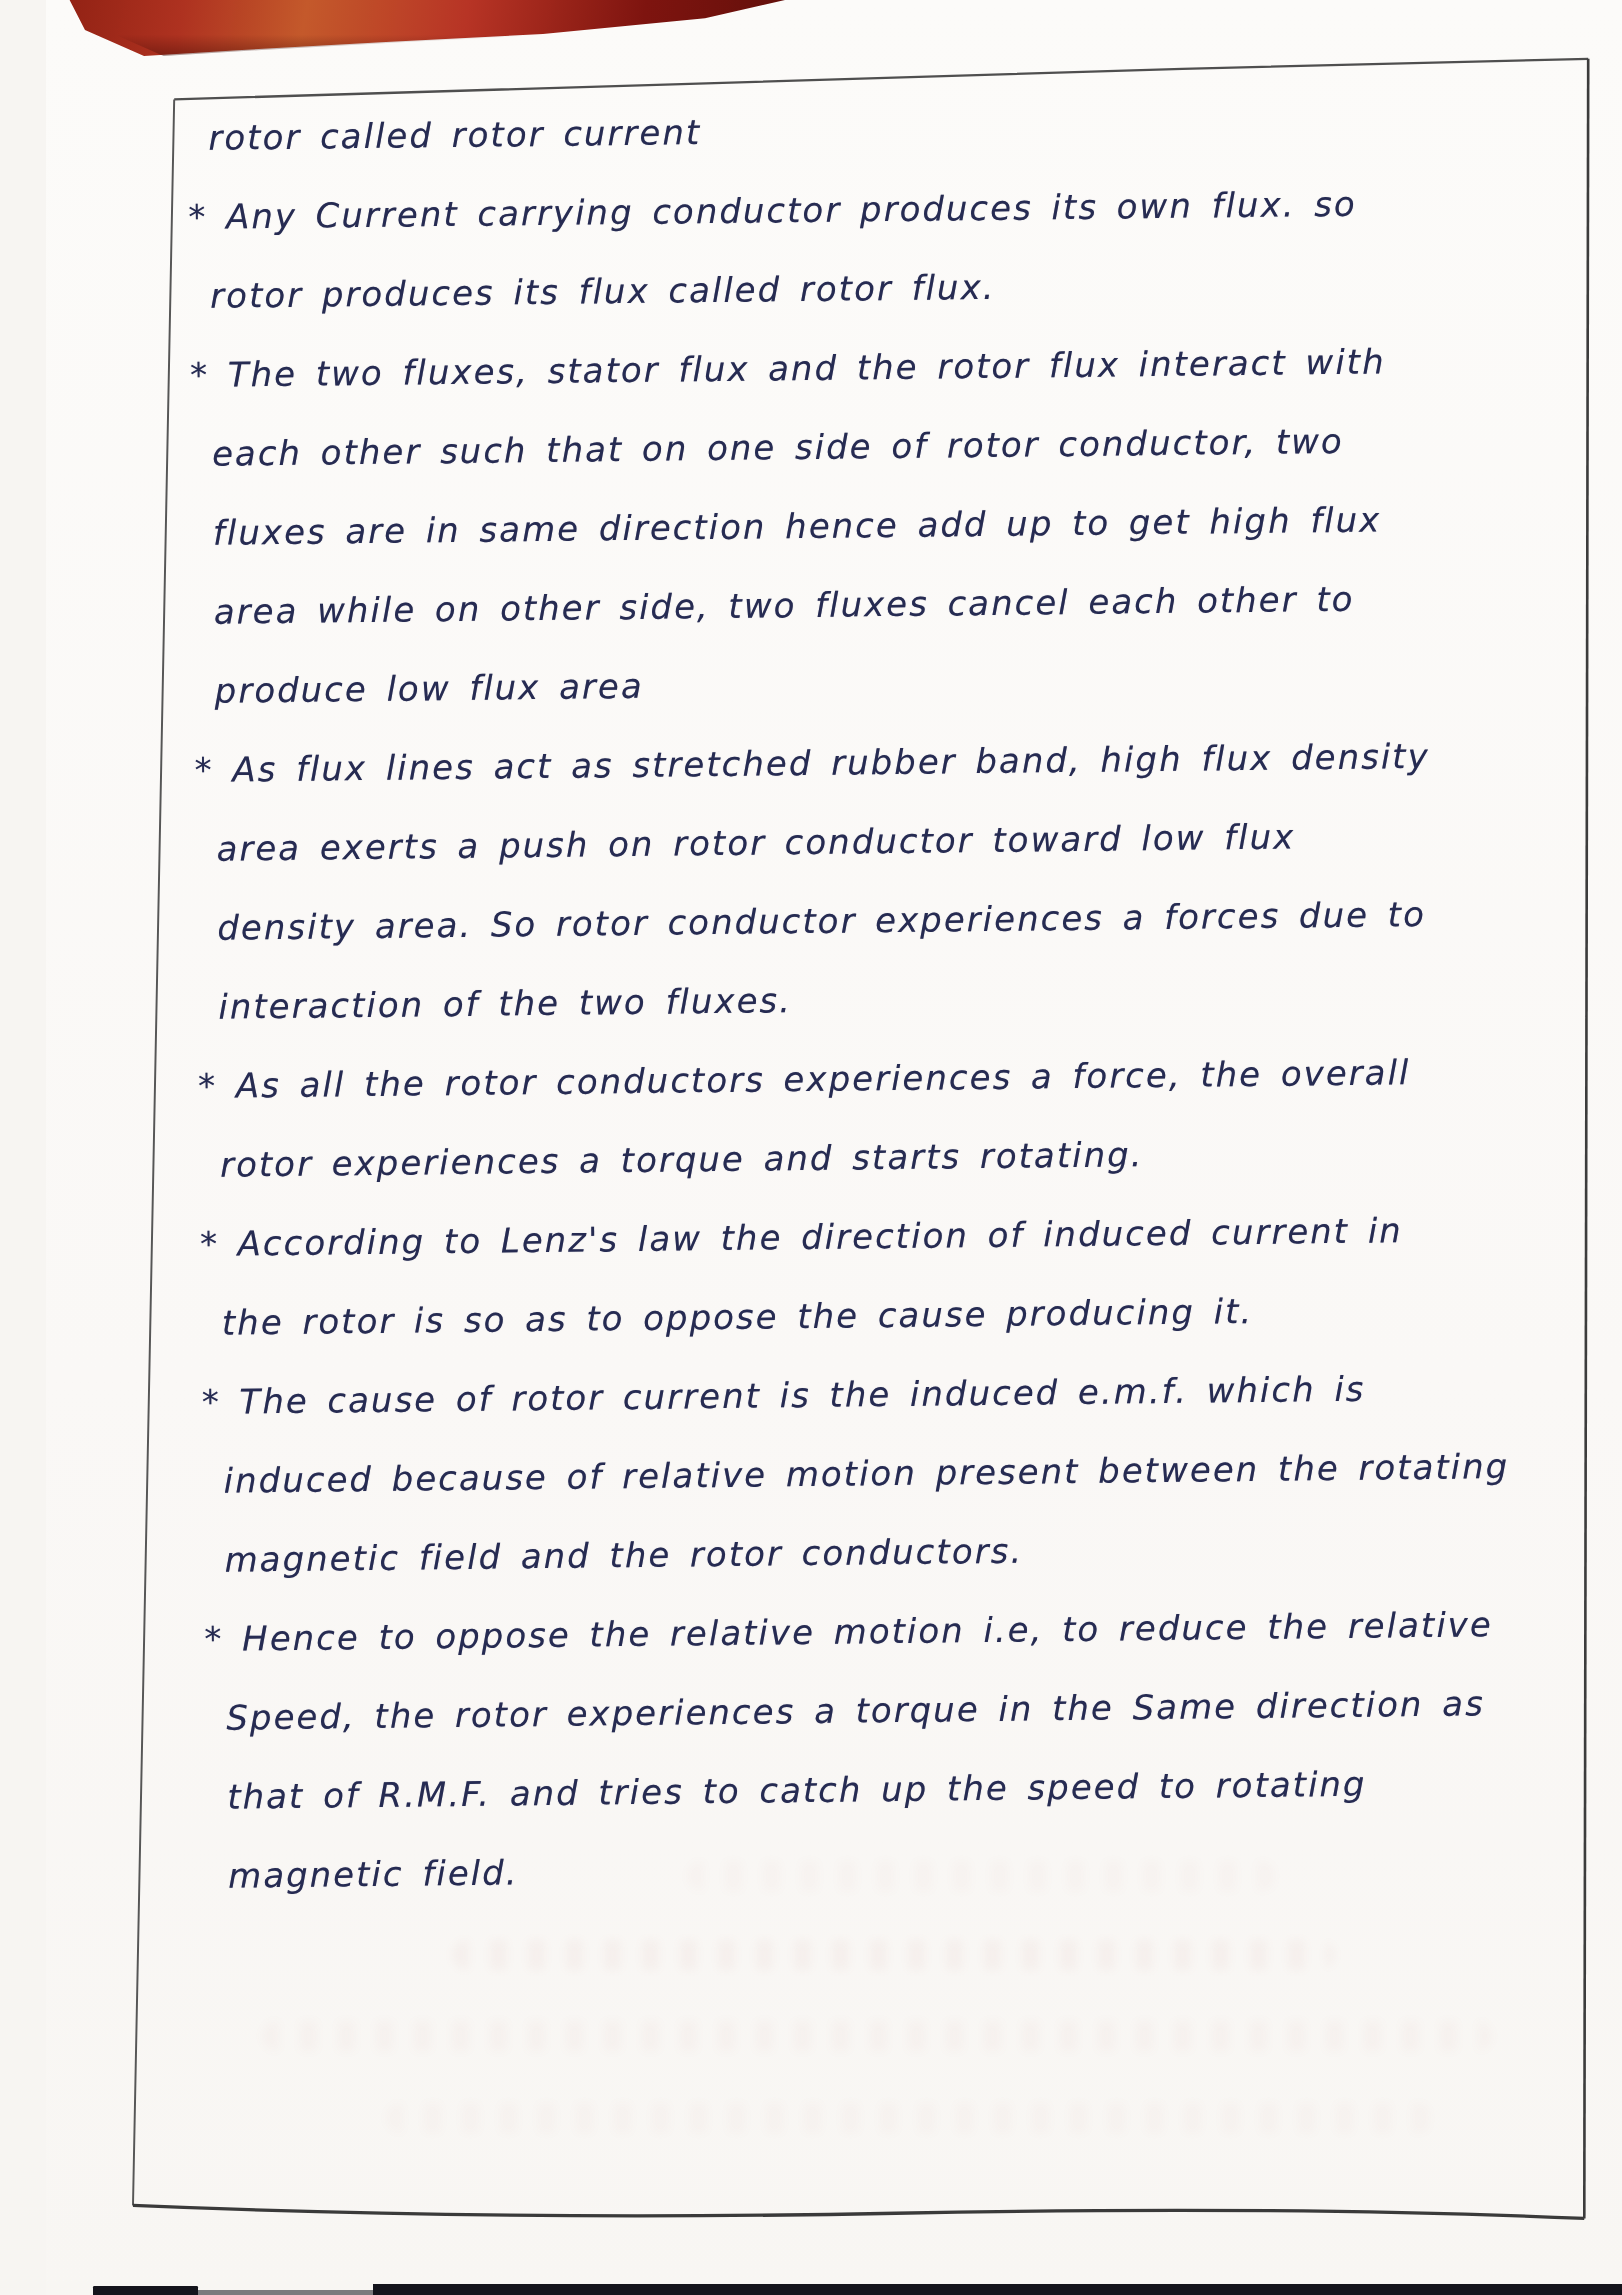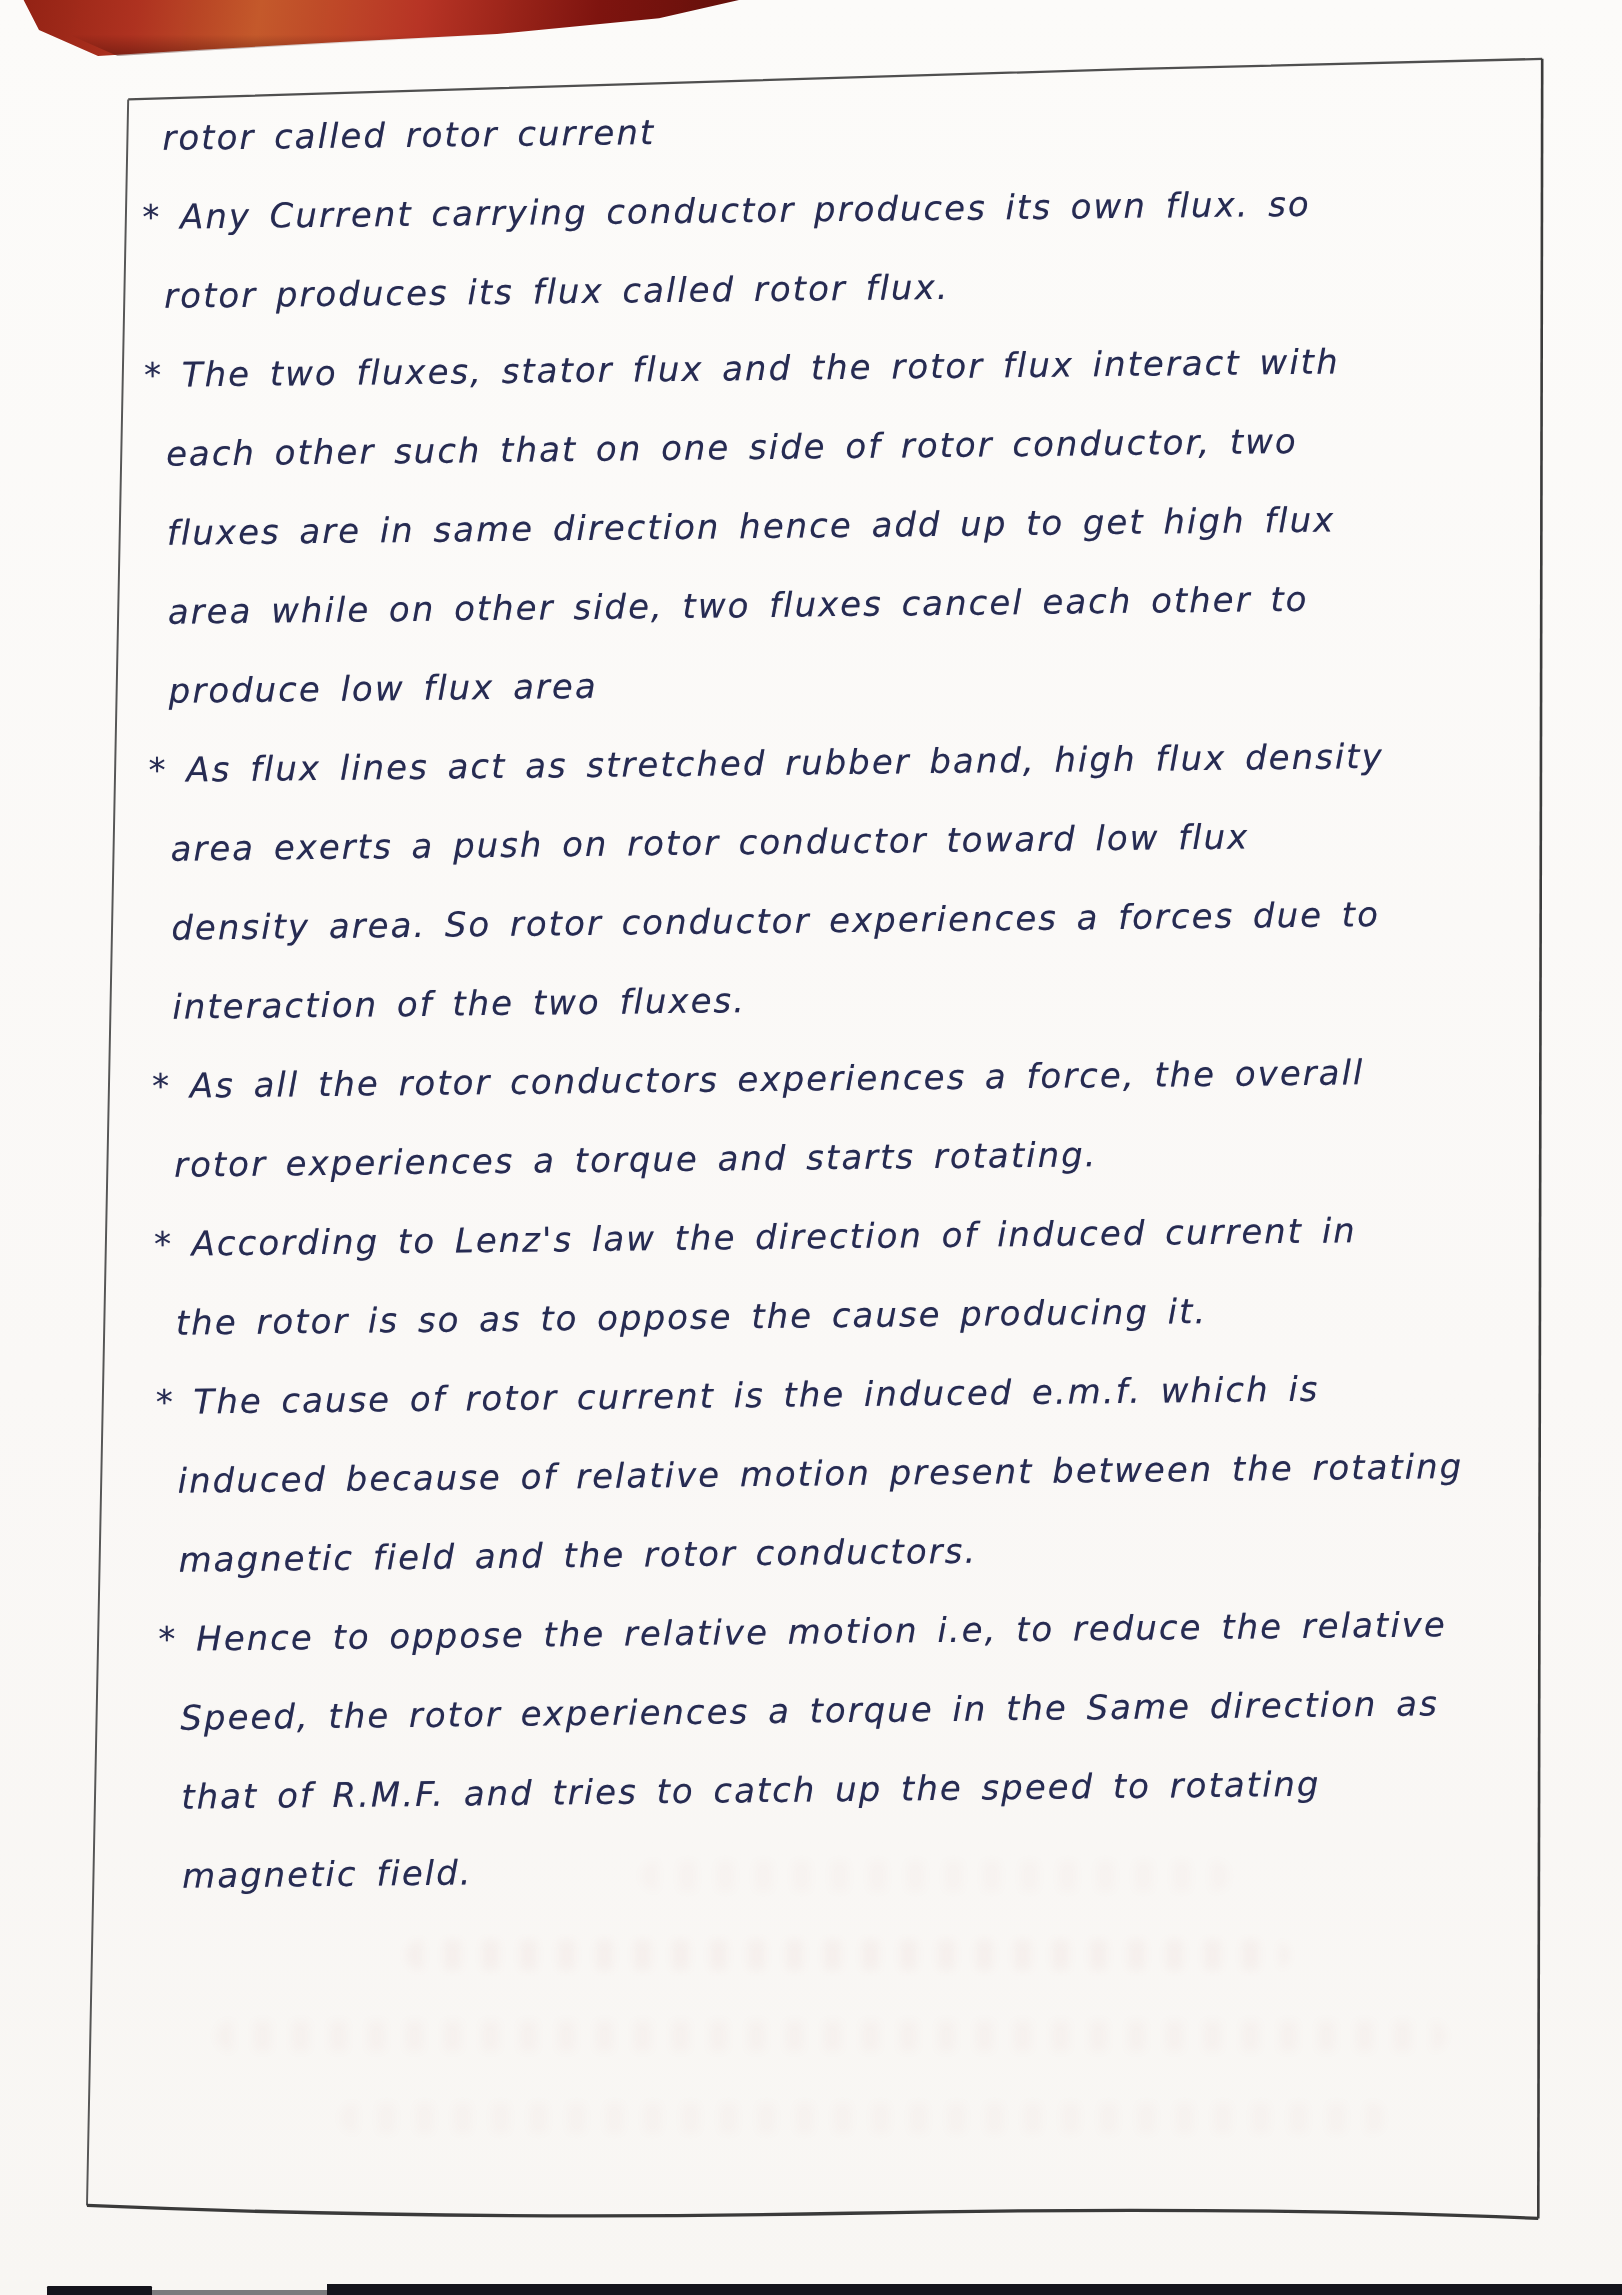--- a/index.html
+++ b/index.html
@@ -4,20 +4,21 @@
 <style>
   html,body{margin:0;padding:0;}
   body{
     width:1622px;height:2295px;position:relative;overflow:hidden;
     background:#f7f5f2;
     font-family:"DejaVu Sans", sans-serif;
   }
   .photo-page{
     position:absolute;inset:0;
     background:linear-gradient(180deg,#fcfbf9 0%,#faf8f6 60%,#f8f6f3 100%);
+    margin-left:46px;
   }
   
   .torn-edge{
     position:absolute;left:0;top:0;width:759px;height:65px;
     background:linear-gradient(100deg,#8a2014 0%, #a93322 18%, #c05a2e 34%, #b23527 55%, #7a1510 78%, #5c100b 100%);
     clip-path:polygon(23.6px 0,739px 0,659px 18.3px,497px 34px,340px 42px,196px 50px,98px 56px,39px 30px);
     filter:saturate(1.05);
   }
   .torn-edge-shadow{
     position:absolute;left:19.6px;top:0;width:726px;height:63px;

